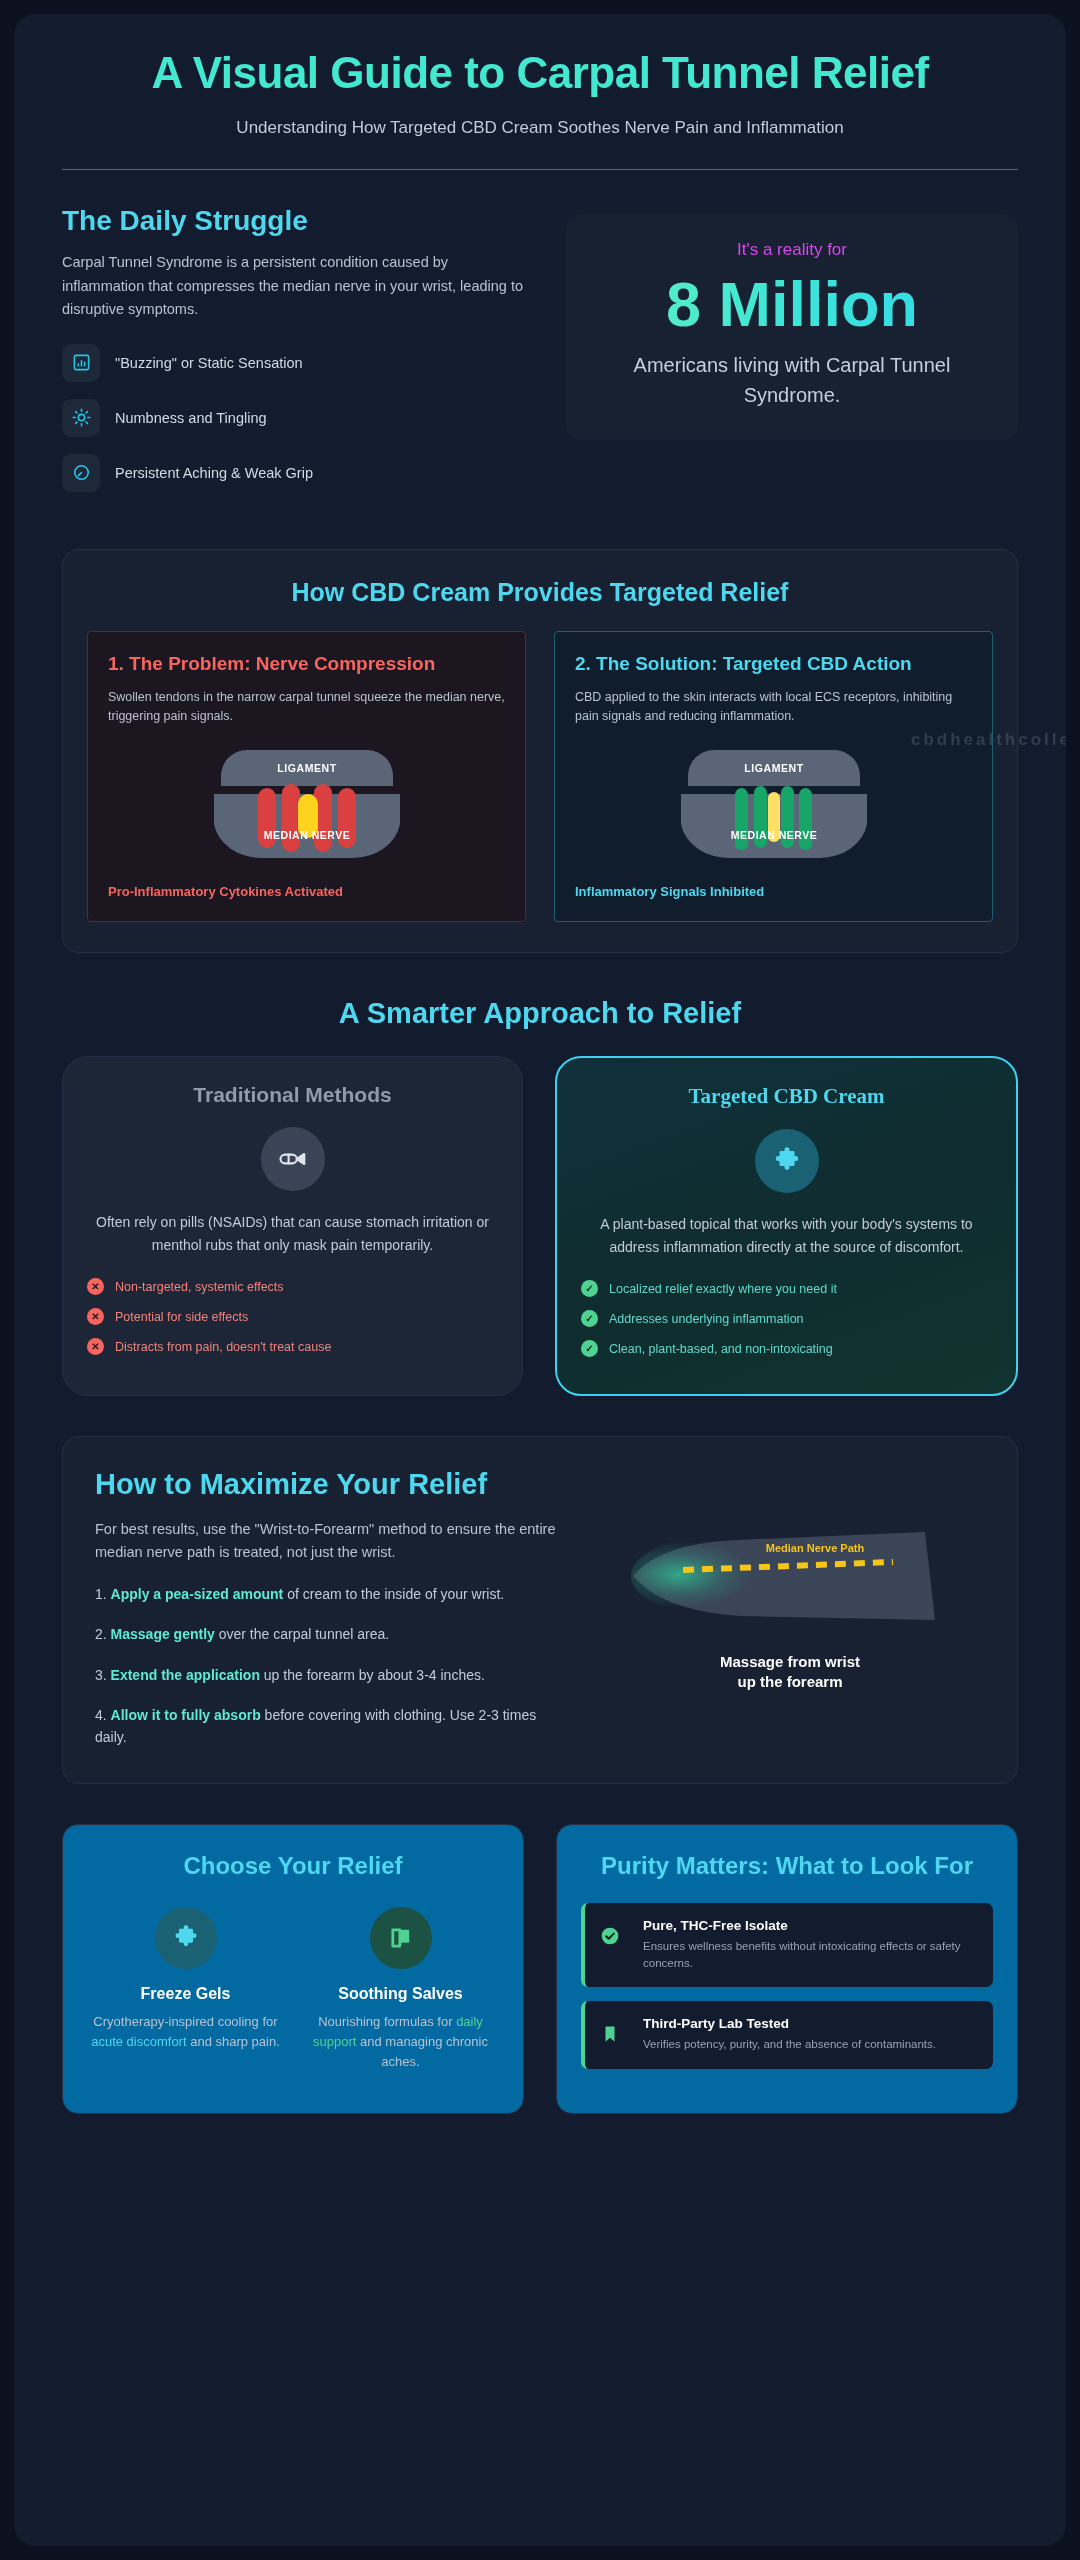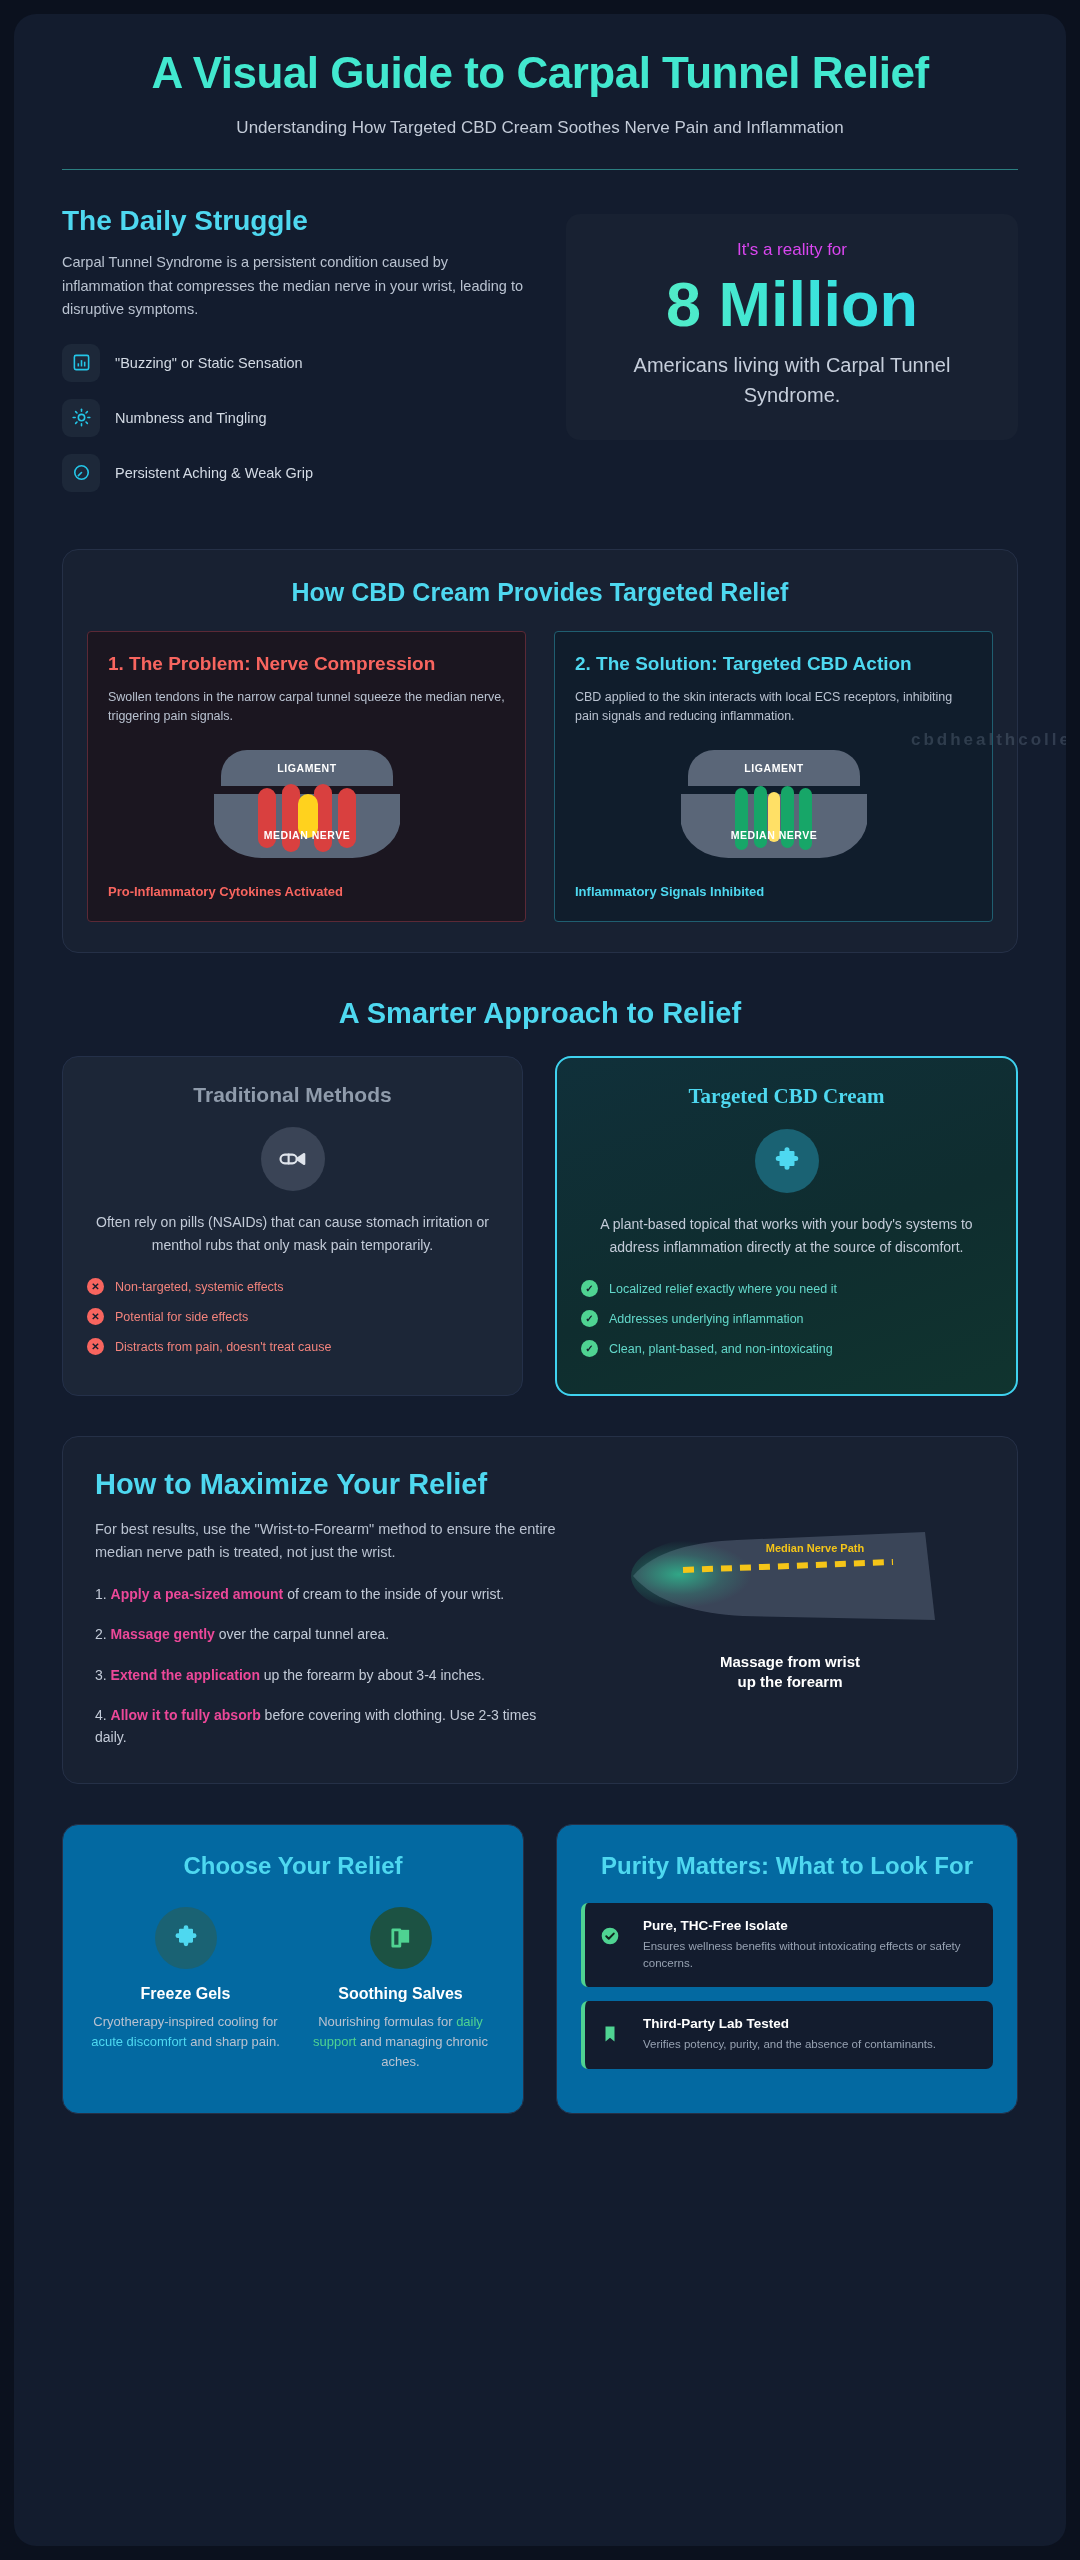--- a/index.html
+++ b/index.html
@@ -105,21 +105,21 @@
   .mech-foot.red { color: #f8655f; }
   .mech-foot.cyan { color: #4ed8f0; }
 
   
   .sec3-title {
     margin-top: 44px; text-align: center;
     font-size: 29px; font-weight: bold; color: #4ed8f0;
   }
   .cmp-row { display: flex; gap: 32px; margin-top: 26px; align-items: stretch; }
   .cmp-card {
-    flex: 1; border-radius: 16px; padding: 26px 24px 24px; text-align: center;
+    flex: 1; border-radius: 26px; padding: 26px 24px 24px; text-align: center;
   }
   .cmp-trad { background: #1b2troubled; }
   .cmp-trad { background: #1c2637; border: 1px solid #243049; }
   .cmp-cbd {
     background: linear-gradient(160deg, #10303a 0%, #0f2d2f 55%, #10342f 100%);
     border: 2px solid #3fd2ef;
   }
   .cmp-h { font-size: 21px; font-weight: bold; }
   .cmp-h.gray { color: #8f9bab; }
   .cmp-h.cyan { color: #4ed8f0; font-family: Liberation Serif, serif; }
@@ -148,21 +148,21 @@
   
   .howto {
     margin-top: 40px; background: #182132;
     border: 1px solid #253047; border-radius: 16px;
     padding: 30px 32px 34px; display: flex; gap: 30px;
   }
   .howto-left { width: 470px; }
   .howto-h { font-size: 29px; font-weight: bold; color: #4ed8f0; line-height: 1.2; }
   .howto-intro { margin-top: 16px; font-size: 14.5px; color: #b9c2d0; line-height: 1.62; }
   .step { margin-top: 18px; font-size: 14px; color: #c3cbd8; line-height: 1.6; }
-  .step b { color: #ec4899; }
+  .step b { color: #5eead4; }
   .howto-right { flex: 1; display: flex; align-items: center; justify-content: center; }
   .armwrap { width: 330px; position: relative; }
   .arm-caption {
     text-align: center; font-size: 15px; font-weight: bold; color: #ffffff;
     line-height: 1.35; margin-top: -26px; position: relative;
   }
 
   
   .bottom-row { display: flex; gap: 32px; margin-top: 40px; padding-bottom: 40px; }
   .bcard {

